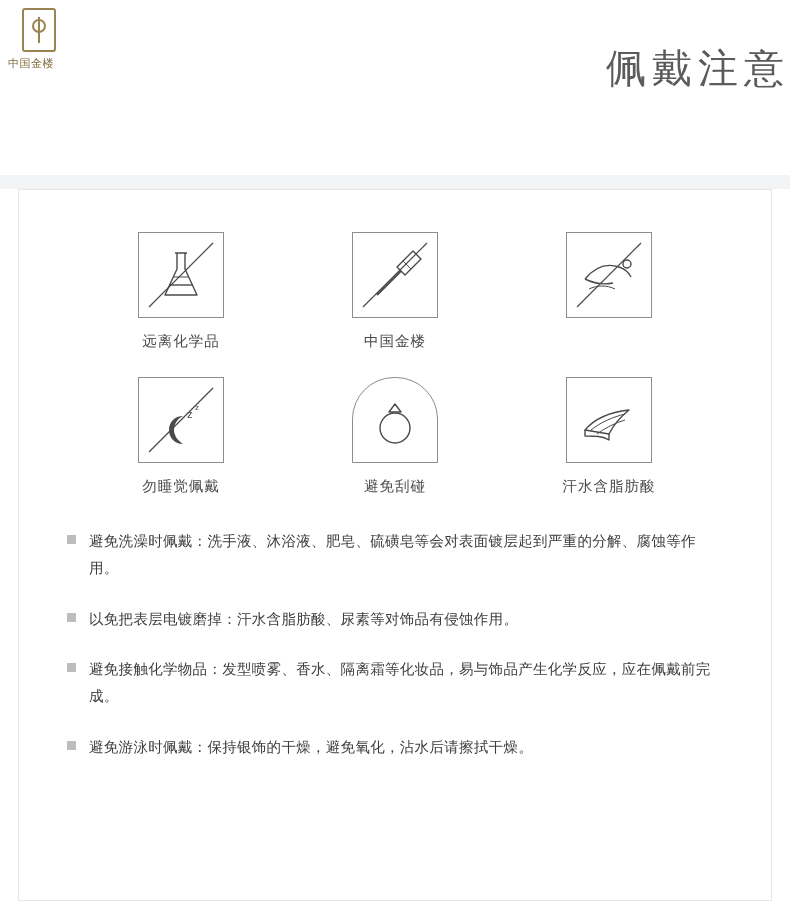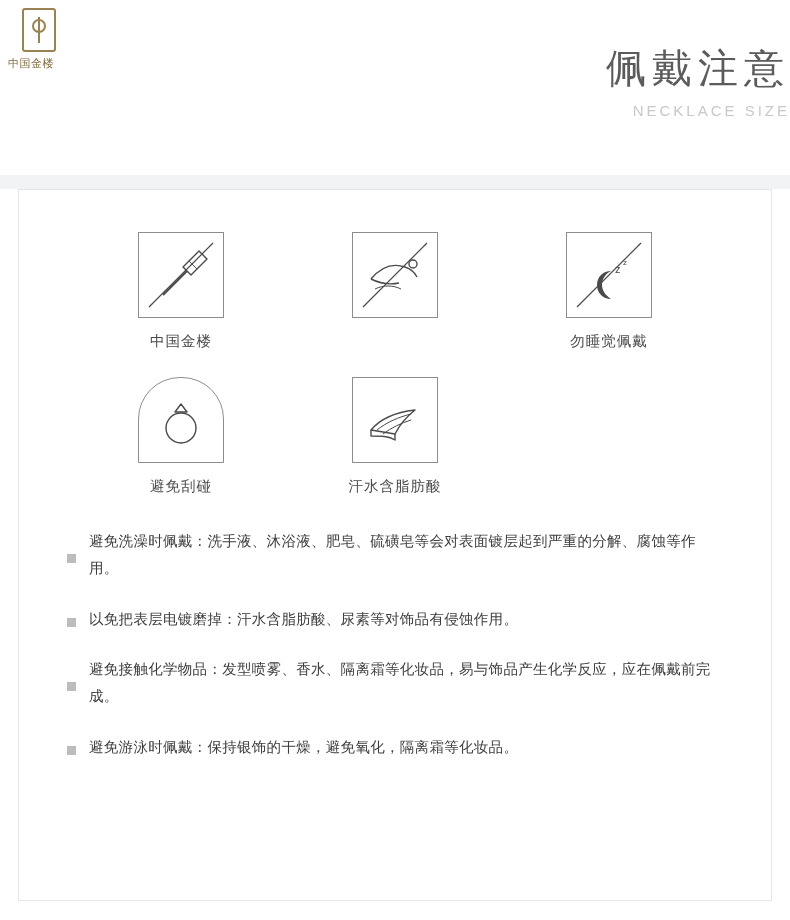--- a/index.html
+++ b/index.html
@@ -139,21 +139,21 @@
     letter-spacing: 1px;
   }
 
   
   .notes {
     padding: 6px 46px 0 48px;
     box-sizing: border-box;
   }
   .note-item {
     display: flex;
-    align-items: center;
+    align-items: flex-start;
     margin-bottom: 24px;
   }
   .note-bullet {
     width: 9px;
     height: 9px;
     background: #bdbdbd;
     margin-top: 7px;
     margin-right: 13px;
     flex: 0 0 auto;
   }
@@ -167,29 +167,39 @@
 </head>
 <body>
 
 <div class="logo-block">
   <div class="logo-mark"></div>
   <div class="logo-text">中国金楼</div>
 </div>
 
 <div class="header">
   <h1 class="header-title">佩戴注意</h1>
-  <div class="header-sub">NECKLACE SIZE</div>
 </div>
 
 <div class="band"></div>
 
 <div class="frame">
 
   <div class="icon-grid">
 
+    <div class="icon-cell">
+      <div class="icon-box">
+        <svg width="84" height="84" viewBox="0 0 84 84" fill="none" stroke="#4a4a4a" stroke-width="1.4">
+          <path d="M10 74 L74 10" stroke-width="1.2"></path>
+          <path d="M36 20 L48 20 M38 20 L38 36 L26 62 L58 62 L46 36 L46 20" stroke-linejoin="round"></path>
+          <path d="M30 52 L54 52"></path>
+          <path d="M35 44 L49 44" stroke-width="1"></path>
+        </svg>
+      </div>
+      <div class="icon-label">远离化学品</div>
+    </div>
 
     <div class="icon-cell">
       <div class="icon-box">
         <svg width="84" height="84" viewBox="0 0 84 84" fill="none" stroke="#4a4a4a" stroke-width="1.4">
           <path d="M10 74 L74 10" stroke-width="1.2"></path>
           <path d="M24 62 L48 38" stroke-width="2"></path>
           <path d="M44 34 L50 28 L60 18 L68 26 L58 36 L52 42 Z" stroke-linejoin="round"></path>
           <path d="M50 28 L58 36" stroke-width="1"></path>
         </svg>
       </div>
@@ -252,17 +262,17 @@
     <div class="note-item">
       <div class="note-bullet"></div>
       <div class="note-text">以免把表层电镀磨掉：汗水含脂肪酸、尿素等对饰品有侵蚀作用。</div>
     </div>
     <div class="note-item">
       <div class="note-bullet"></div>
       <div class="note-text">避免接触化学物品：发型喷雾、香水、隔离霜等化妆品，易与饰品产生化学反应，应在佩戴前完成。</div>
     </div>
     <div class="note-item">
       <div class="note-bullet"></div>
-      <div class="note-text">避免游泳时佩戴：保持银饰的干燥，避免氧化，隔离霜等化妆品。</div>
+      <div class="note-text">避免游泳时佩戴：保持银饰的干燥，避免氧化，沾水后请擦拭干燥。</div>
     </div>
   </div>
 
 </div>
 
 </body></html>

